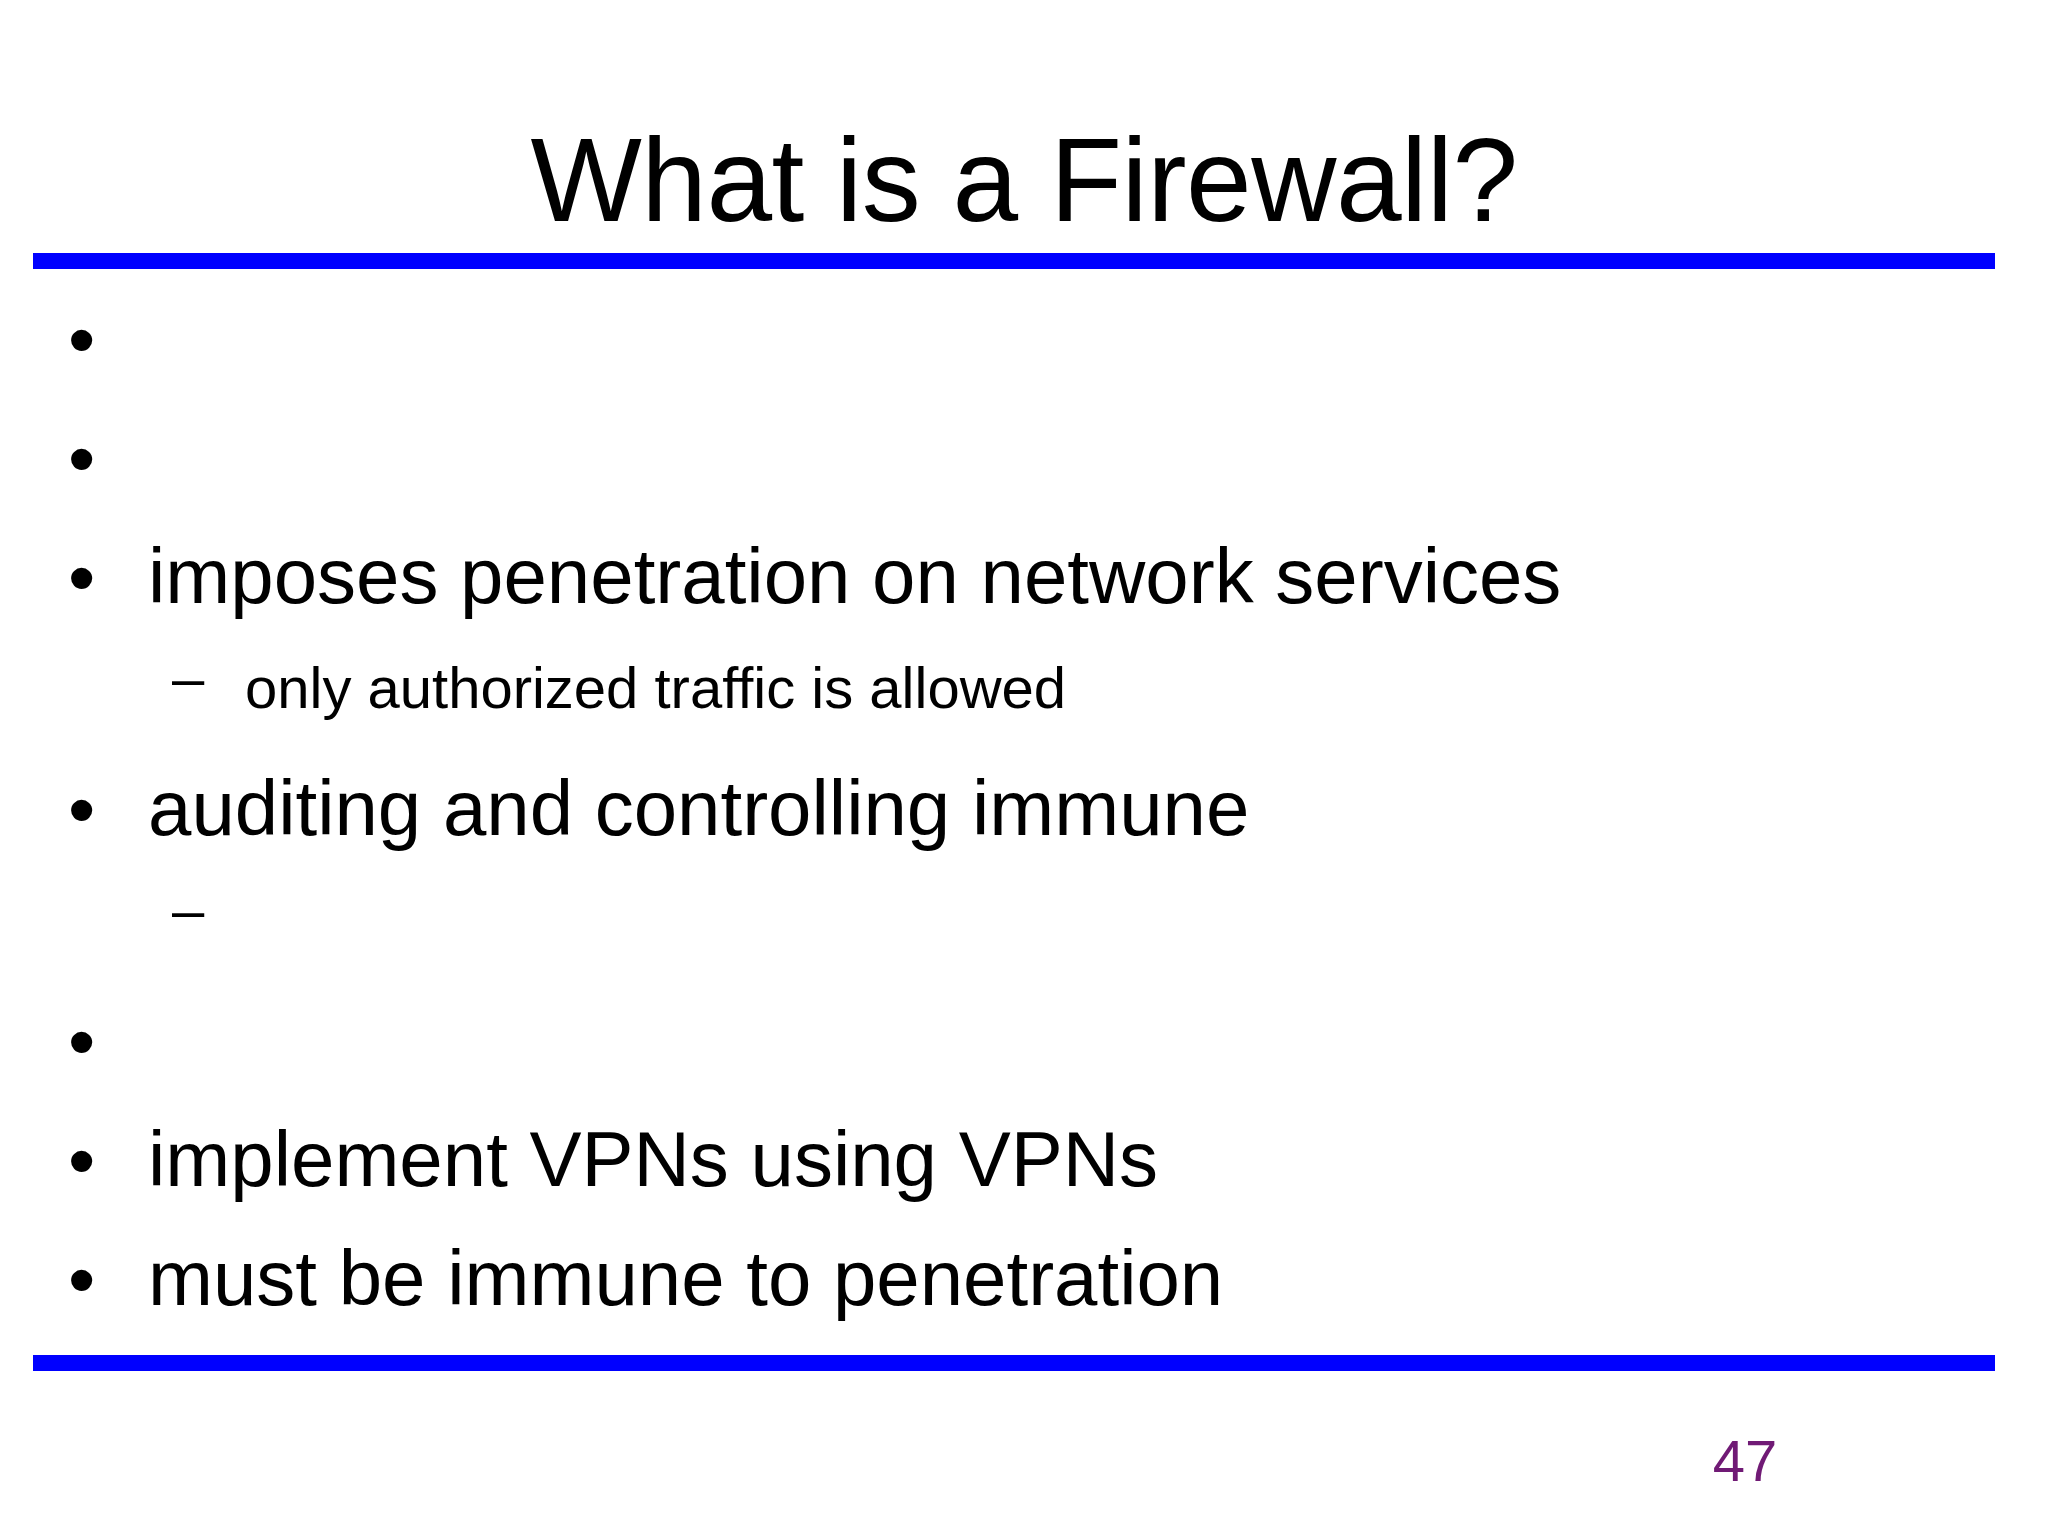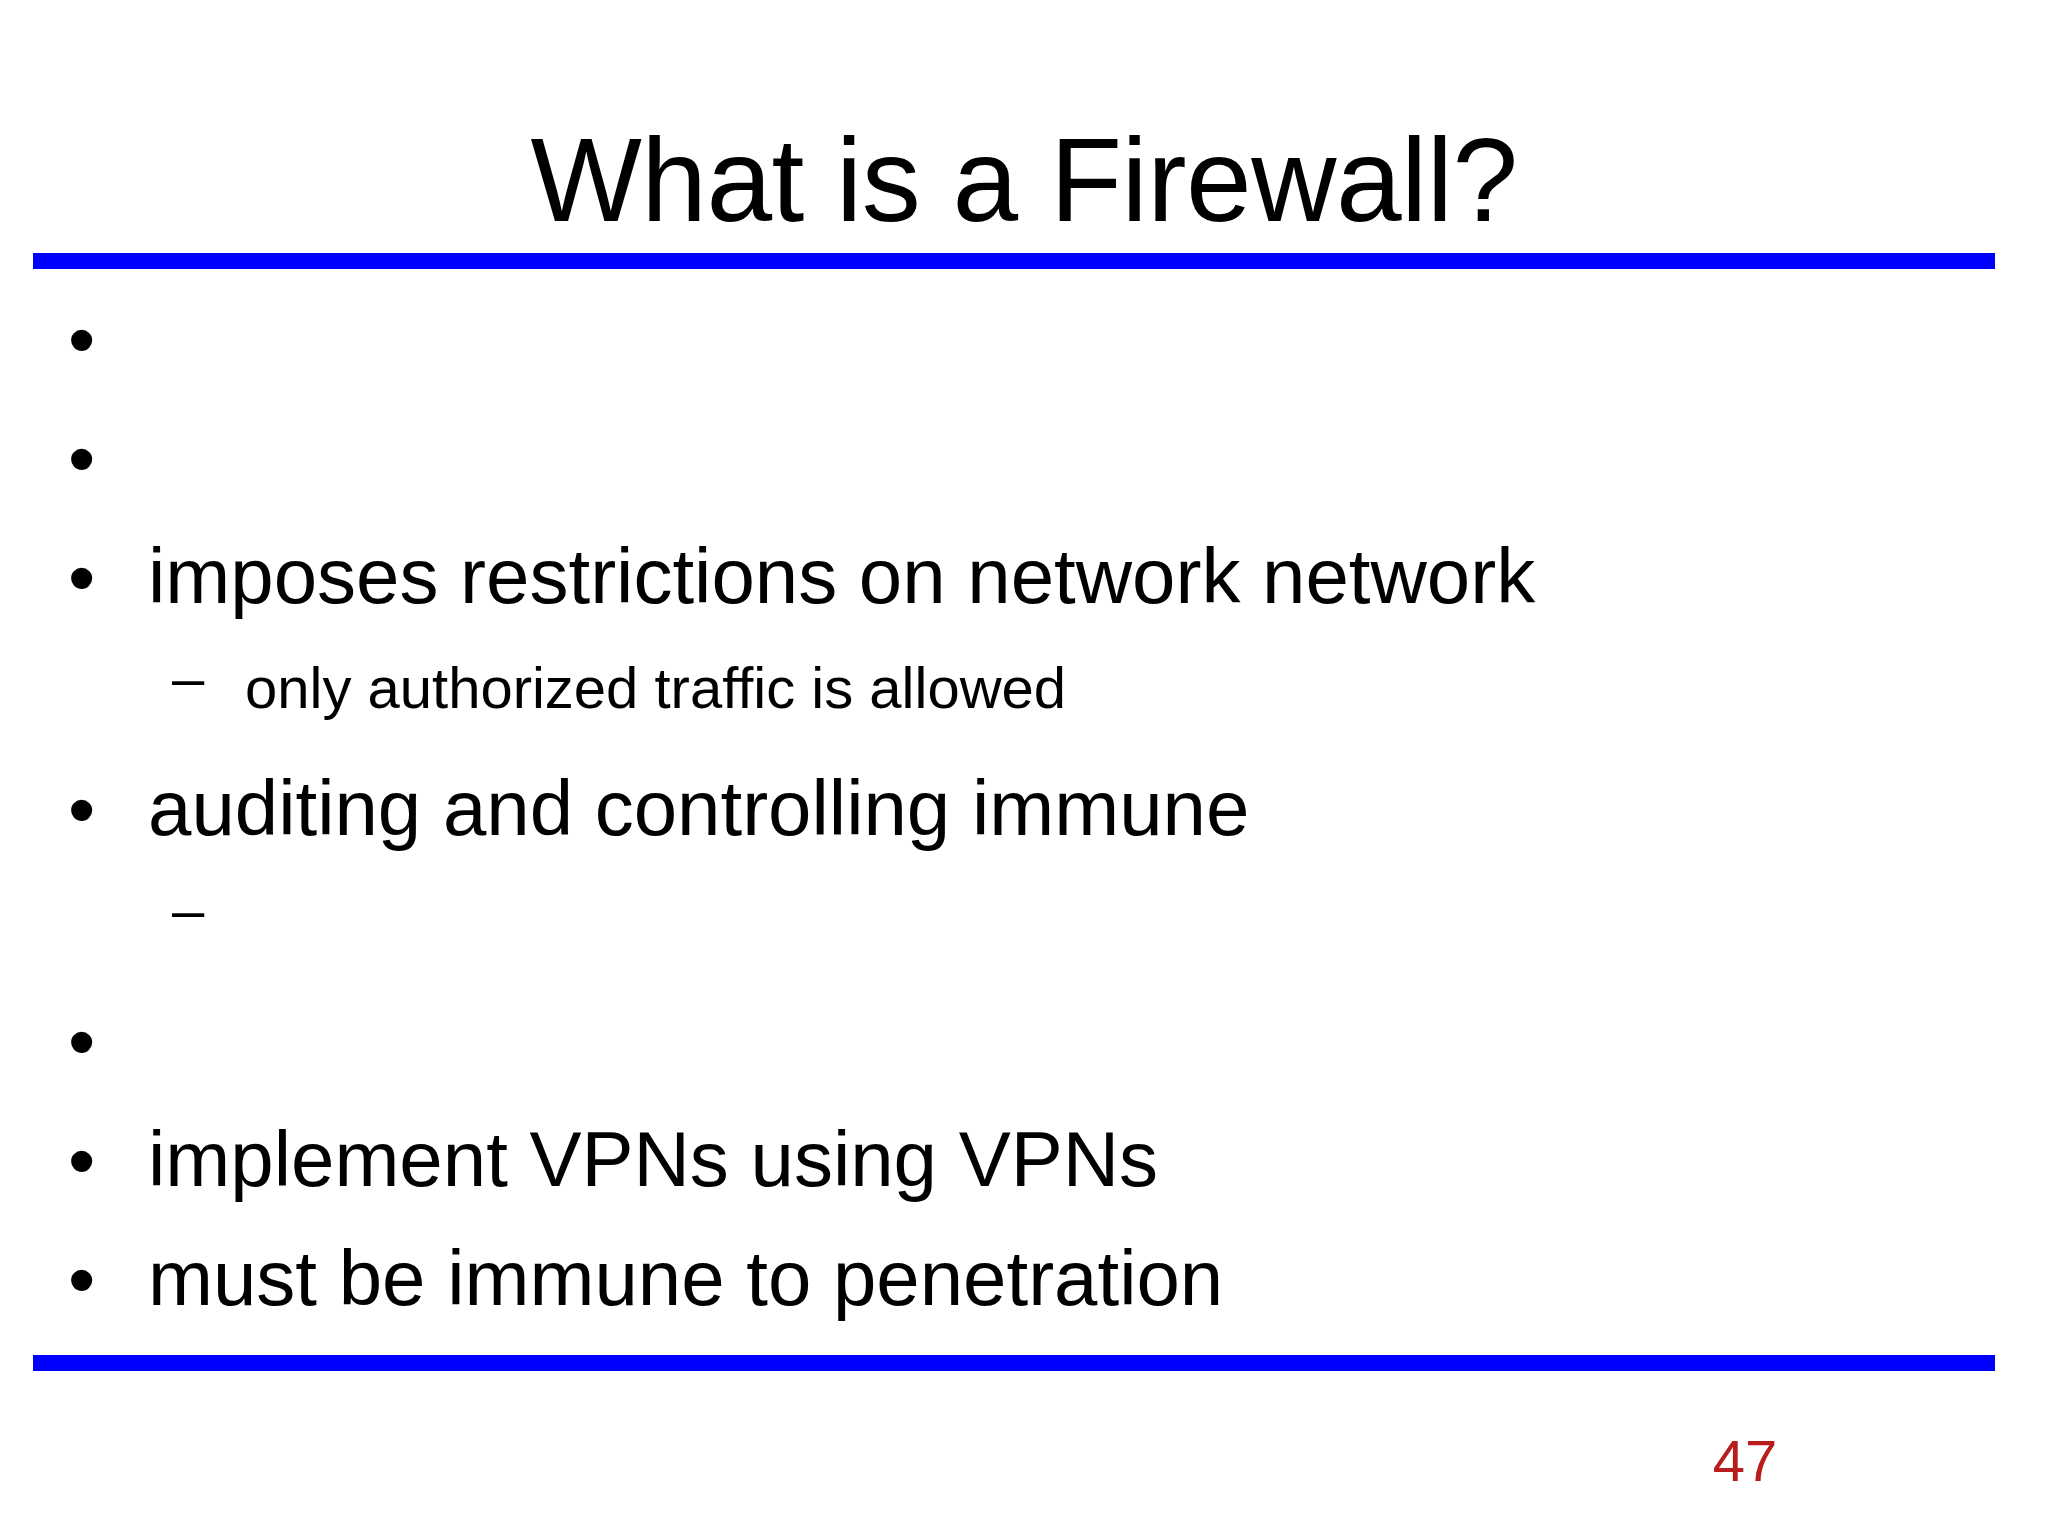--- a/index.html
+++ b/index.html
@@ -109,42 +109,42 @@
   
   .page-number {
     position: absolute;
     right: 120px;
     top: 1432px;
     width: 140px;
     text-align: center;
     font-size: 58px;
     line-height: 1;
     font-weight: 400;
-    color: #b91c1c;
+    color: #701a75;
   }
 </style>
 </head>
 <body>
 
 <div class="slide">
 
   <h1 class="slide-title">What is a Firewall?</h1>
 
   <div class="rule rule-top"></div>
 
   <div class="body-list">
       <div class="bullet-row">
         <span class="marker">•</span>
       </div>
       <div class="bullet-row">
         <span class="marker">•</span>
       </div>
       <div class="bullet-row">
         <span class="marker">•</span>
-        <span class="bullet-text">imposes restrictions on network network</span>
+        <span class="bullet-text">imposes penetration on network services</span>
       </div>
       <div class="bullet-row sub">
         <span class="marker">–</span>
         <span class="bullet-text">only authorized traffic is allowed</span>
       </div>
       <div class="bullet-row">
         <span class="marker">•</span>
         <span class="bullet-text">auditing and controlling immune</span>
       </div>
       <div class="bullet-row sub">

